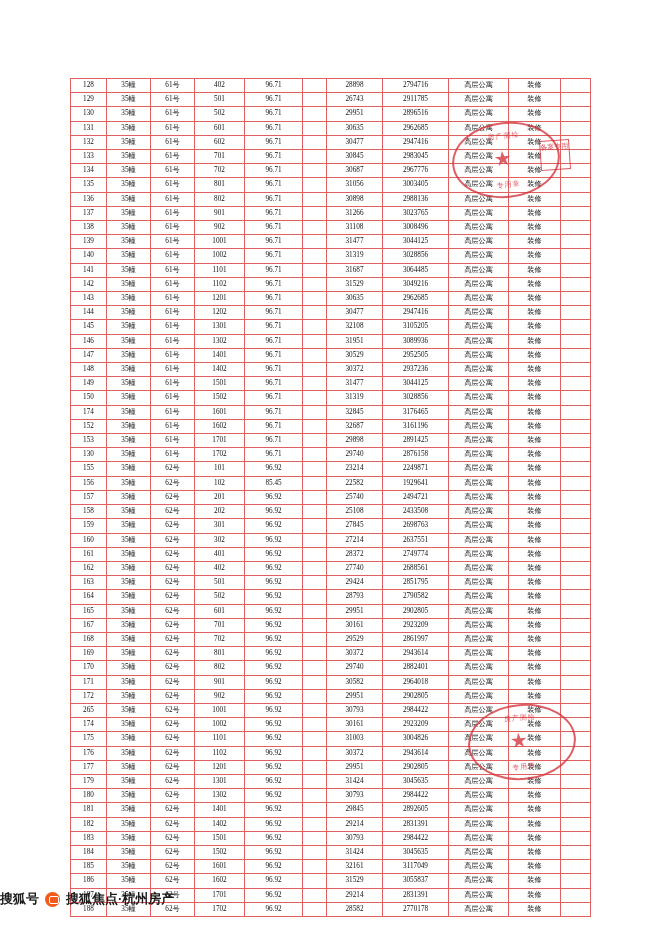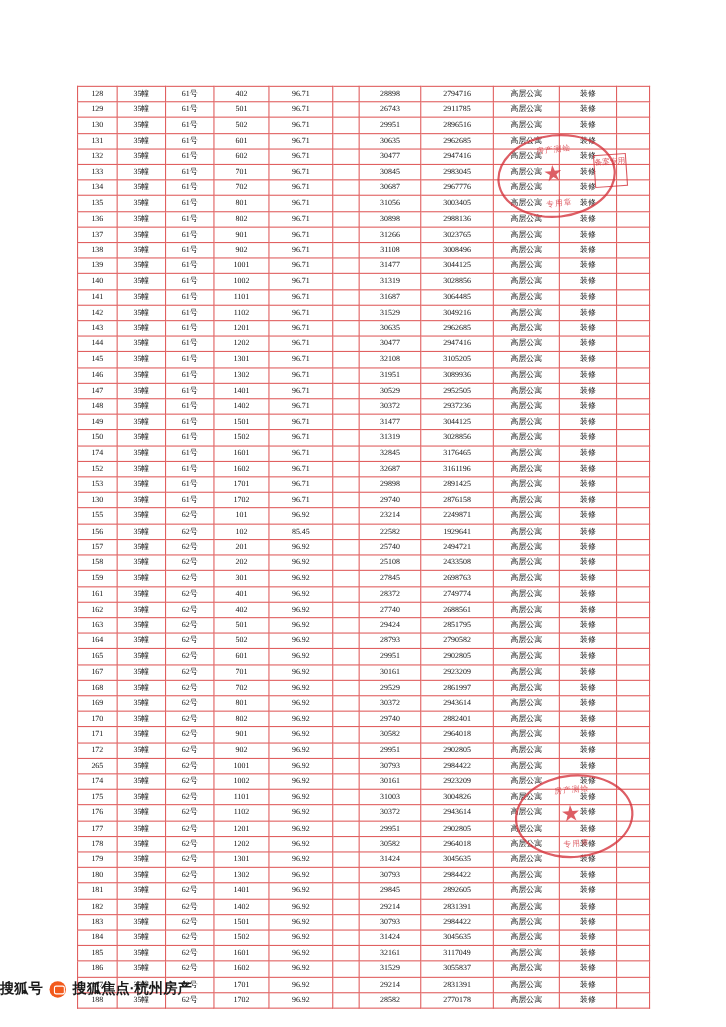--- a/index.html
+++ b/index.html
@@ -564,20 +564,33 @@
             <td>301</td>
             <td>96.92</td>
             <td></td>
             <td>27845</td>
             <td>2698763</td>
             <td>高层公寓</td>
             <td>装修</td>
             <td></td>
           </tr>
           <tr>
+            <td>160</td>
+            <td>35幢</td>
+            <td>62号</td>
+            <td>302</td>
+            <td>96.92</td>
+            <td></td>
+            <td>27214</td>
+            <td>2637551</td>
+            <td>高层公寓</td>
+            <td>装修</td>
+            <td></td>
+          </tr>
+          <tr>
             <td>161</td>
             <td>35幢</td>
             <td>62号</td>
             <td>401</td>
             <td>96.92</td>
             <td></td>
             <td>28372</td>
             <td>2749774</td>
             <td>高层公寓</td>
             <td>装修</td>
@@ -767,33 +780,20 @@
           </tr>
           <tr>
             <td>177</td>
             <td>35幢</td>
             <td>62号</td>
             <td>1201</td>
             <td>96.92</td>
             <td></td>
             <td>29951</td>
             <td>2902805</td>
-            <td>高层公寓</td>
-            <td>装修</td>
-            <td></td>
-          </tr>
-          <tr>
-            <td>178</td>
-            <td>35幢</td>
-            <td>62号</td>
-            <td>1202</td>
-            <td>96.92</td>
-            <td></td>
-            <td>30582</td>
-            <td>2964018</td>
             <td>高层公寓</td>
             <td>装修</td>
             <td></td>
           </tr>
           <tr>
             <td>179</td>
             <td>35幢</td>
             <td>62号</td>
             <td>1301</td>
             <td>96.92</td>

